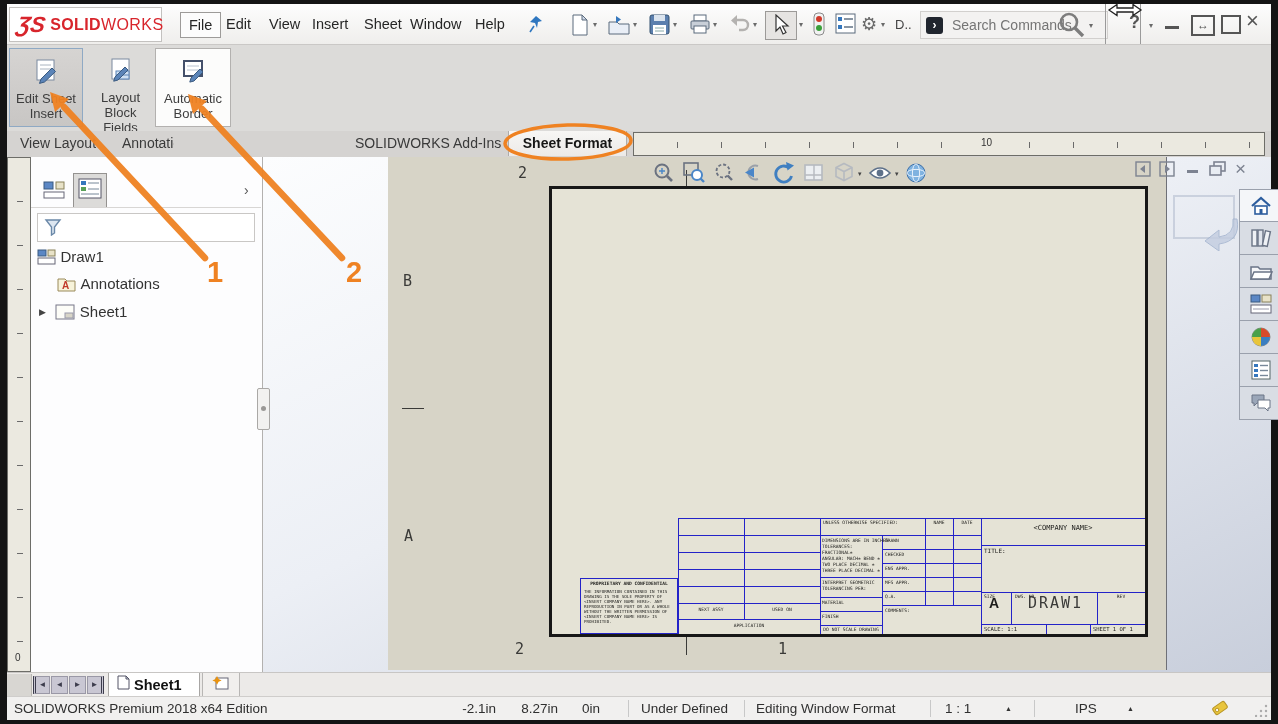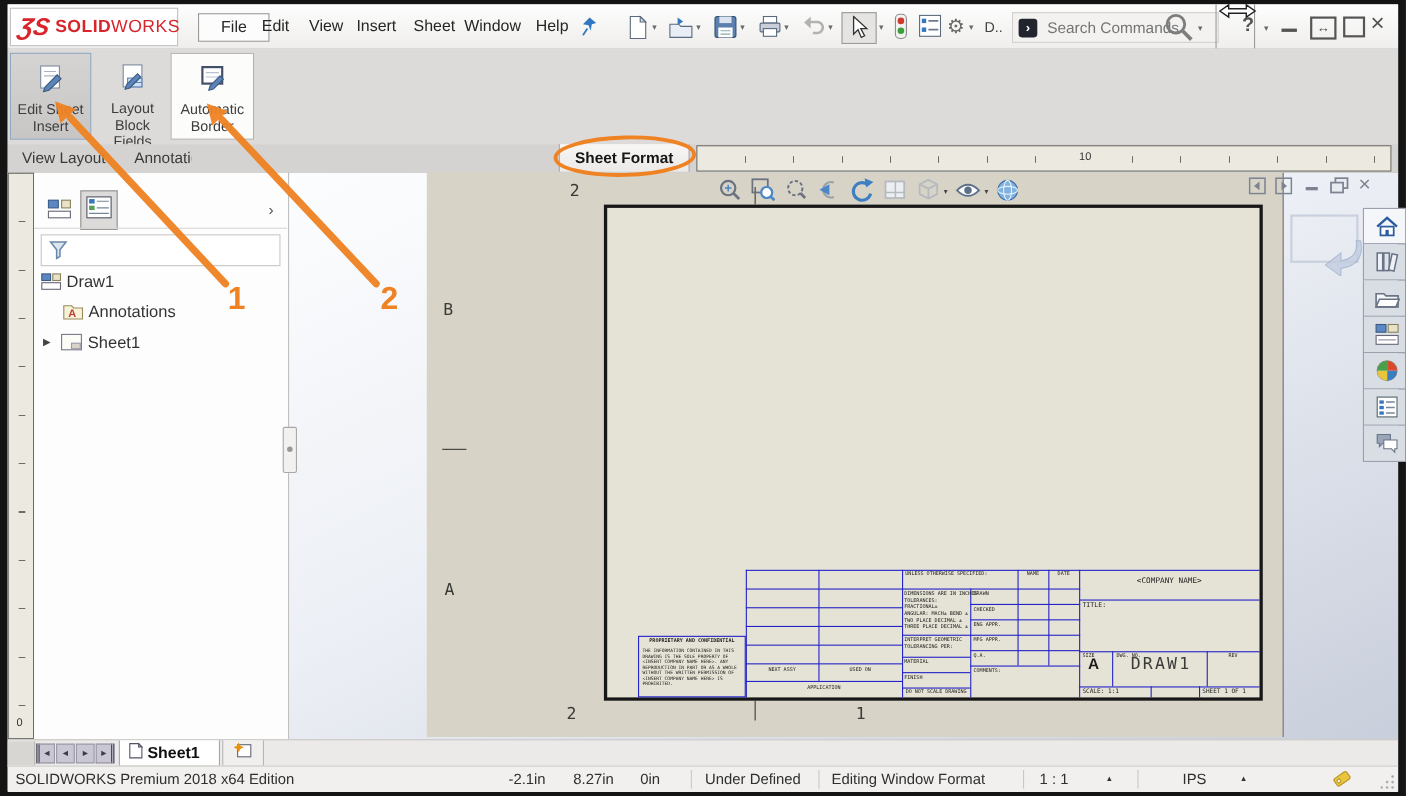--- a/index.html
+++ b/index.html
@@ -5,21 +5,21 @@
   html,body{margin:0;padding:0;background:#333}
   #app{position:relative;width:1278px;height:724px;background:#141414;font-family:"Liberation Sans",sans-serif;overflow:hidden;-webkit-font-smoothing:antialiased}
   .abs{position:absolute}
   .win{position:absolute;left:7px;top:4px;width:1264px;height:715px;background:#f7f6f5}
   
   .titlebar{position:absolute;left:0;top:0;width:1264px;height:40px;background:linear-gradient(#fdfdfd,#efeeec);border-bottom:1px solid #cac8c6}
   .logobox{position:absolute;left:2px;top:3px;width:153px;height:35px;background:#fff;border:1px solid #c3c1bf;display:flex;align-items:center;padding-left:7px;box-sizing:border-box}
   .dsglyph{font-style:italic;font-weight:bold;font-size:22px;color:var(--red,#d8252c);transform:skewX(-10deg);margin-right:5px}
   .swname{font-size:16px;color:var(--red,#d8252c);letter-spacing:.4px}
   .swname b{font-weight:bold}
-  .menuitem{position:absolute;top:8px;height:24px;line-height:24px;font-size:14.5px;color:#262626;padding:0 20px}
+  .menuitem{position:absolute;top:8px;height:24px;line-height:24px;font-size:14.5px;color:#262626;padding:0 8px}
   .menuitem.boxed{border:1px solid #9d9b99;background:#fcfcfc}
   .caret{position:absolute;font-size:8px;color:#6a6a6a;top:16px}
   .qat{position:absolute;top:10px}
   .dtext{position:absolute;top:13px;font-size:13px;color:#444}
   .searchbox{position:absolute;left:913px;top:7px;width:186px;height:26px;background:#f3f2f1;border:1px solid #d2d0ce;display:flex;align-items:center}
   .searchicon{width:17px;height:17px;background:#20252e;border-radius:3px;margin:0 7px 0 5px;color:#fff;font-size:12px;line-height:16px;text-align:center;font-weight:bold}
   .searchbox input{border:0;background:transparent;outline:none;font-size:14px;color:#555;width:120px;font-family:"Liberation Sans",sans-serif}
   .winbtn{position:absolute;color:#555}
   
   .ribbon{position:absolute;left:0;top:41px;width:1264px;height:86px;background:#dcdbd9}
@@ -198,20 +198,21 @@
               <line x1="7" y1="12" x2="19" y2="12" stroke="#b8c2d0"></line>
               <path d="M11 20 L20 11 l3 3 L14 23 l-4.2 1.1 z" fill="#5b84b8" stroke="#3a5a80"></path>
             </svg></span>
         <div class="lbl"><span>Automatic</span><br><span>Border</span></div>
       </div>
     </div>
 
     <div class="tabrow">
       <div class="tab" style="left:3px">View Layout</div>
       <div class="tab clip" style="left:105px">Annotation</div>
+      <div class="tab" style="left:338px">SOLIDWORKS Add-Ins</div>
       <div class="tab active" style="left:501px;width:97px;text-align:center">Sheet Format</div>
       <div class="rulerh">
         <div class="ticks"></div>
         <span class="rlabel" style="left:345px;top:4px">10</span>
       </div>
     </div>
 
     <div class="rulerv">
       <div class="ticks"></div>
       <span class="rlabel" style="left:5px;top:494px;background:transparent">0</span>

